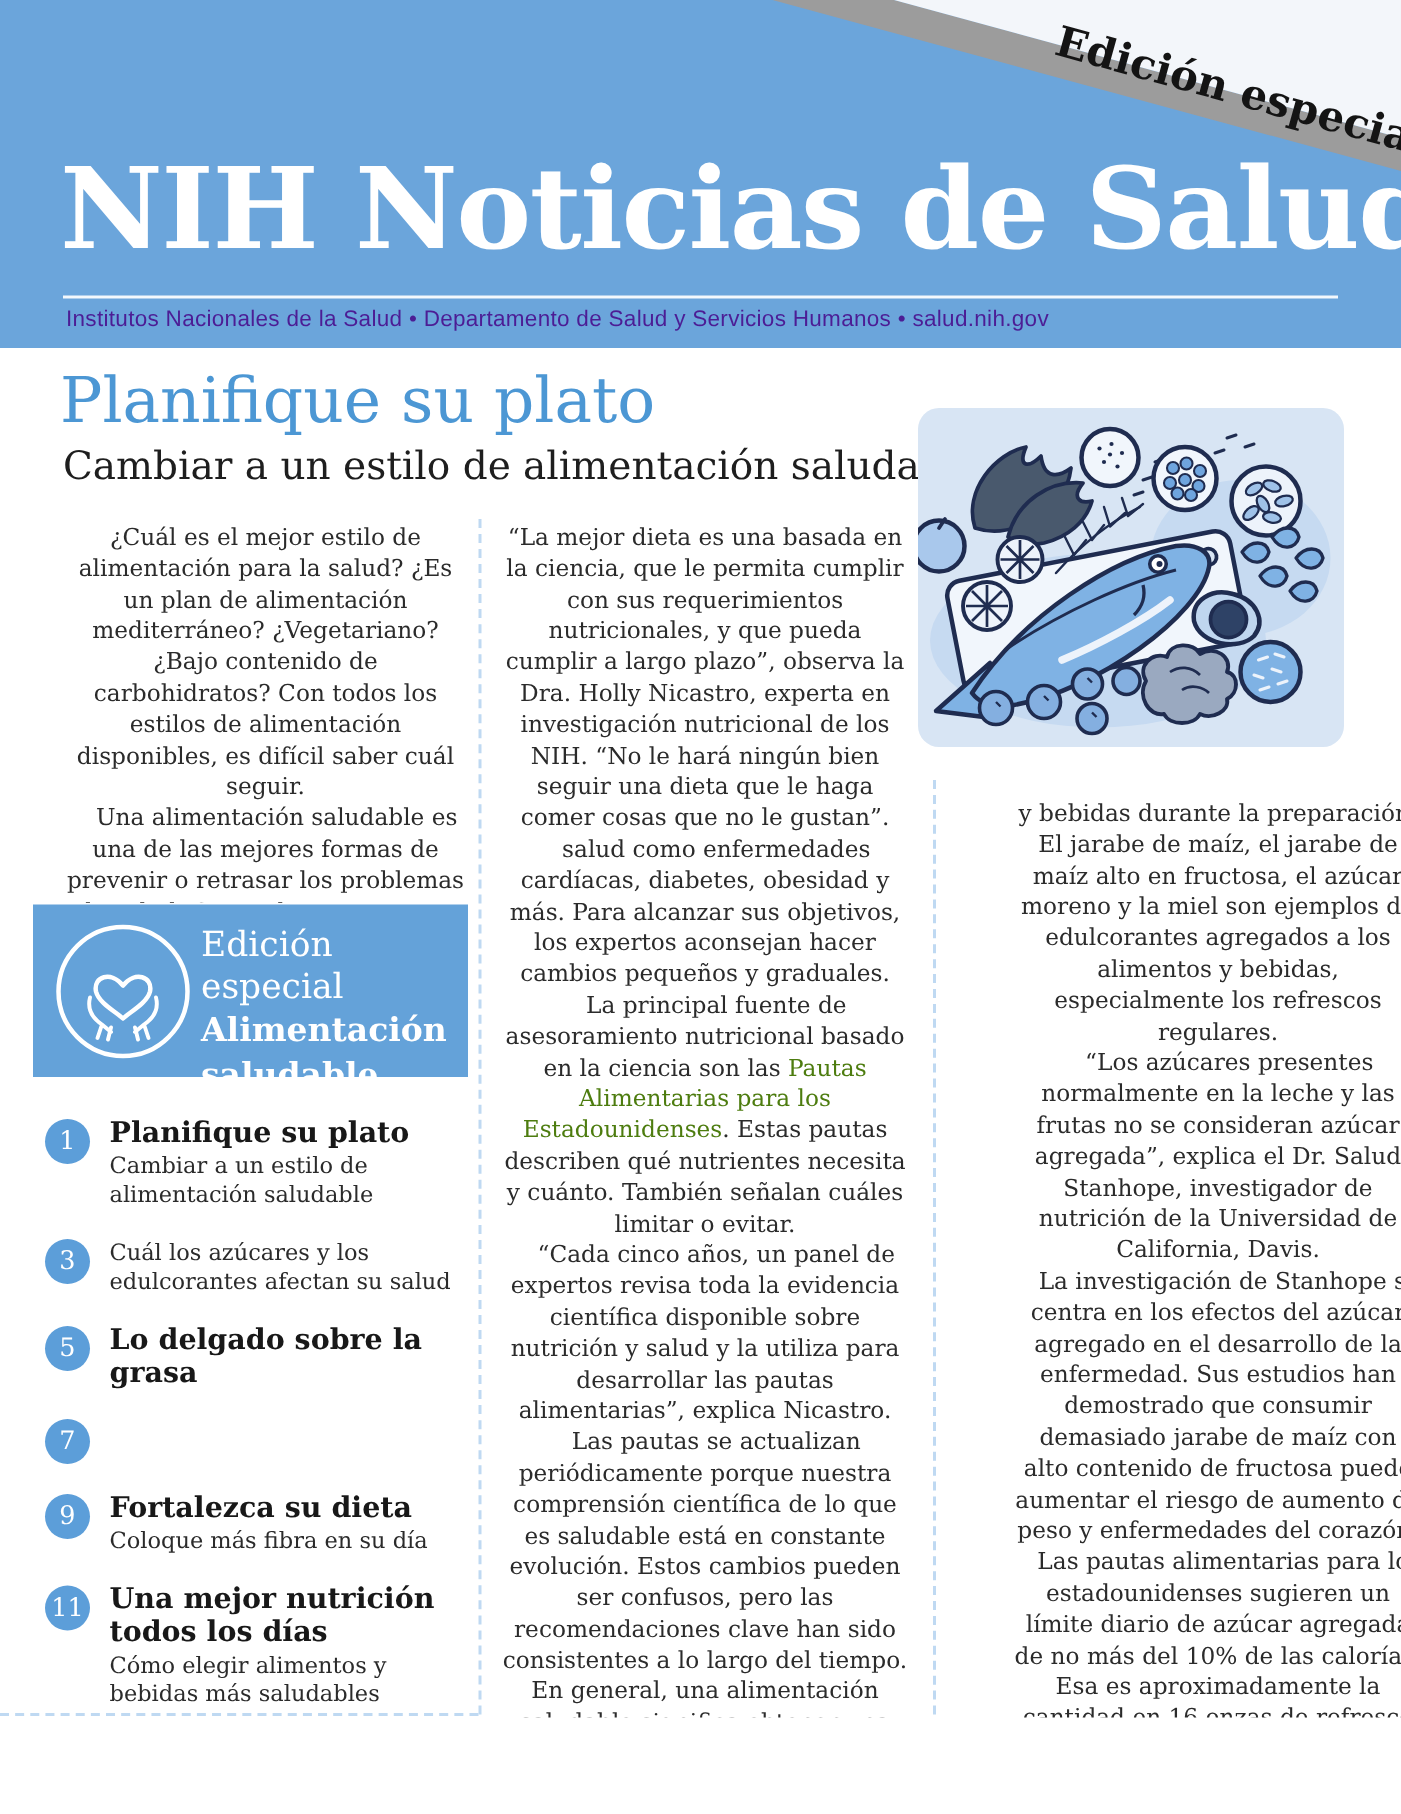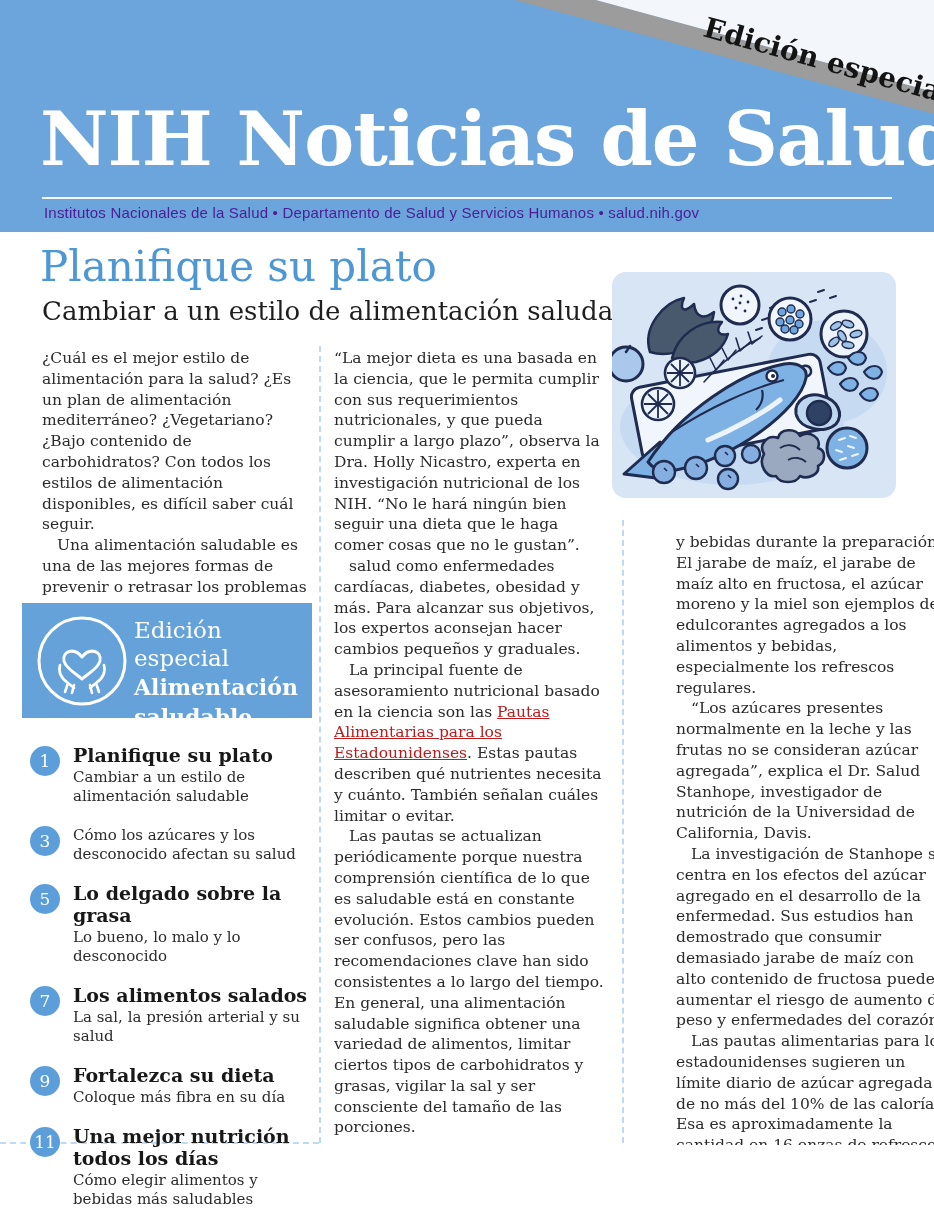--- a/index.html
+++ b/index.html
@@ -23,27 +23,27 @@
 
   
   .ribbon-svg { position:absolute; top:0; right:0; width:420px; height:120px; display:block; }
   .ribbon-svg text { font-family:"DejaVu Serif", serif; font-weight:bold; }
 
   
   .article-title { position:absolute; left:40px; top:246px; font-size:42px; line-height:1; color:#4C97D4; white-space:nowrap; }
   .article-subtitle { position:absolute; left:42px; top:297px; font-size:26px; line-height:1.1; color:#1e1e1e; white-space:nowrap; }
 
   
-  .col { position:absolute; width:272px; font-size:15.5px; line-height:20.8px; text-align:left; }
+  .col { position:absolute; width:272px; font-size:15.5px; line-height:20.8px; text-align:center; }
   .col p { margin:0; }
   .col p + p { text-indent:15px; }
   .col1 { left:42px;  top:348px; width:270px; height:254px; overflow:hidden; }
   .col2 { left:334px; top:348px; height:797px; overflow:hidden; }
   .col3 { left:636px; top:532px; height:613px; overflow:hidden;margin-left:40px; }
-  .inline-link { color:#b91c1c; text-decoration:underline; cursor:pointer; }
+  .inline-link { color:#4d7c0f; cursor:pointer; }
 
   
   .vsep { position:absolute; width:0; border-left:2px dashed #BFD9F2; }
   .vsep1 { left:319px; top:346px; height:797px; }
   .vsep2 { left:622px; top:520px; height:623px; }
   .hsep { position:absolute; left:0; top:1142px; width:319px; height:0; border-top:2px dashed #BFD9F2; }
 
   
   .special-box { position:absolute; left:22px; top:603px; width:290px; height:115px; background:#64A2D9; }
   .special-box .badge { position:absolute; left:12px; top:10px; width:96px; height:96px; }
@@ -92,20 +92,21 @@
 
   <div class="col col1">
     <p>¿Cuál es el mejor estilo de alimentación para la salud? ¿Es un plan de alimentación mediterráneo? ¿Vegetariano? ¿Bajo contenido de carbohidratos? Con todos los estilos de alimentación disponibles, es difícil saber cuál seguir.</p>
     <p>Una alimentación saludable es una de las mejores formas de prevenir o retrasar los problemas de salud. Comer bien, junto con hacer suficiente actividad física, puede ayudarlo a reducir su riesgo de problemas de</p>
   </div>
 
   <div class="col col2">
     <p>“La mejor dieta es una basada en la ciencia, que le permita cumplir con sus requerimientos nutricionales, y que pueda cumplir a largo plazo”, observa la Dra. Holly Nicastro, experta en investigación nutricional de los NIH. “No le hará ningún bien seguir una dieta que le haga comer cosas que no le gustan”.</p>
     <p>salud como enfermedades cardíacas, diabetes, obesidad y más. Para alcanzar sus objetivos, los expertos aconsejan hacer cambios pequeños y graduales.</p>
     <p><span>La principal fuente de asesoramiento nutricional basado en la ciencia son las </span><a class="inline-link">Pautas Alimentarias para los Estadounidenses</a><span>. Estas pautas describen qué nutrientes necesita y cuánto. También señalan cuáles limitar o evitar.</span></p>
+    <p>“Cada cinco años, un panel de expertos revisa toda la evidencia científica disponible sobre nutrición y salud y la utiliza para desarrollar las pautas alimentarias”, explica Nicastro.</p>
     <p>Las pautas se actualizan periódicamente porque nuestra comprensión científica de lo que es saludable está en constante evolución. Estos cambios pueden ser confusos, pero las recomendaciones clave han sido consistentes a lo largo del tiempo. En general, una alimentación saludable significa obtener una variedad de alimentos, limitar ciertos tipos de carbohidratos y grasas, vigilar la sal y ser consciente del tamaño de las porciones.</p>
 
   </div>
 
   <div class="col col3">
     <p>y bebidas durante la preparación. El jarabe de maíz, el jarabe de maíz alto en fructosa, el azúcar moreno y la miel son ejemplos de edulcorantes agregados a los alimentos y bebidas, especialmente los refrescos regulares.</p>
     <p>“Los azúcares presentes normalmente en la leche y las frutas no se consideran azúcar agregada”, explica el Dr. Salud Stanhope, investigador de nutrición de la Universidad de California, Davis.</p>
     <p>La investigación de Stanhope se centra en los efectos del azúcar agregado en el desarrollo de la enfermedad. Sus estudios han demostrado que consumir demasiado jarabe de maíz con alto contenido de fructosa puede aumentar el riesgo de aumento de peso y enfermedades del corazón.</p>
     <p>Las pautas alimentarias para los estadounidenses sugieren un límite diario de azúcar agregada de no más del 10% de las calorías. Esa es aproximadamente la cantidad en 16 onzas de refresco regular (190 calorías). Puede encontrar información sobre azúcares agregados en la mayoría de las etiquetas de información nutricional.</p>
 
@@ -128,36 +129,31 @@
     <div class="toc-item">
       <div class="toc-num">1</div>
       <div>
         <div class="toc-title">Planifique su plato</div>
         <div class="toc-sub">Cambiar a un estilo de alimentación saludable</div>
       </div>
     </div>
     <div class="toc-item">
       <div class="toc-num">3</div>
       <div>
-        <div class="toc-sub">Cómo los azúcares y los desconocido afectan su salud</div>
+        <div class="toc-sub">Cuál los azúcares y los edulcorantes afectan su salud</div>
       </div>
     </div>
     <div class="toc-item">
       <div class="toc-num">5</div>
       <div>
         <div class="toc-title">Lo delgado sobre la grasa</div>
-        <div class="toc-sub">Lo bueno, lo malo y lo desconocido</div>
       </div>
     </div>
     <div class="toc-item">
       <div class="toc-num">7</div>
-      <div>
-        <div class="toc-title">Los alimentos salados</div>
-        <div class="toc-sub">La sal, la presión arterial y su salud</div>
-      </div>
     </div>
     <div class="toc-item">
       <div class="toc-num">9</div>
       <div>
         <div class="toc-title">Fortalezca su dieta</div>
         <div class="toc-sub">Coloque más fibra en su día</div>
       </div>
     </div>
     <div class="toc-item">
       <div class="toc-num">11</div>

